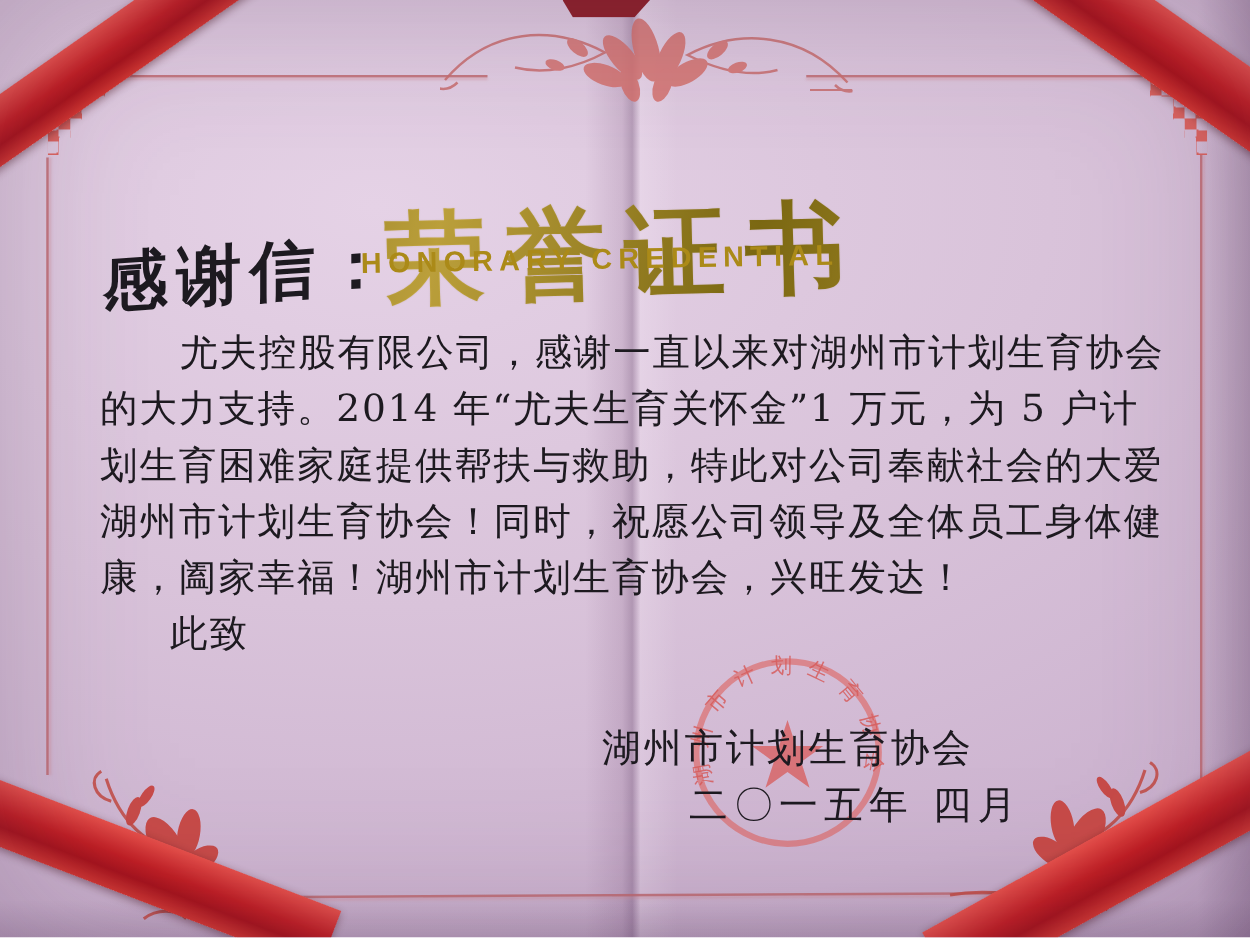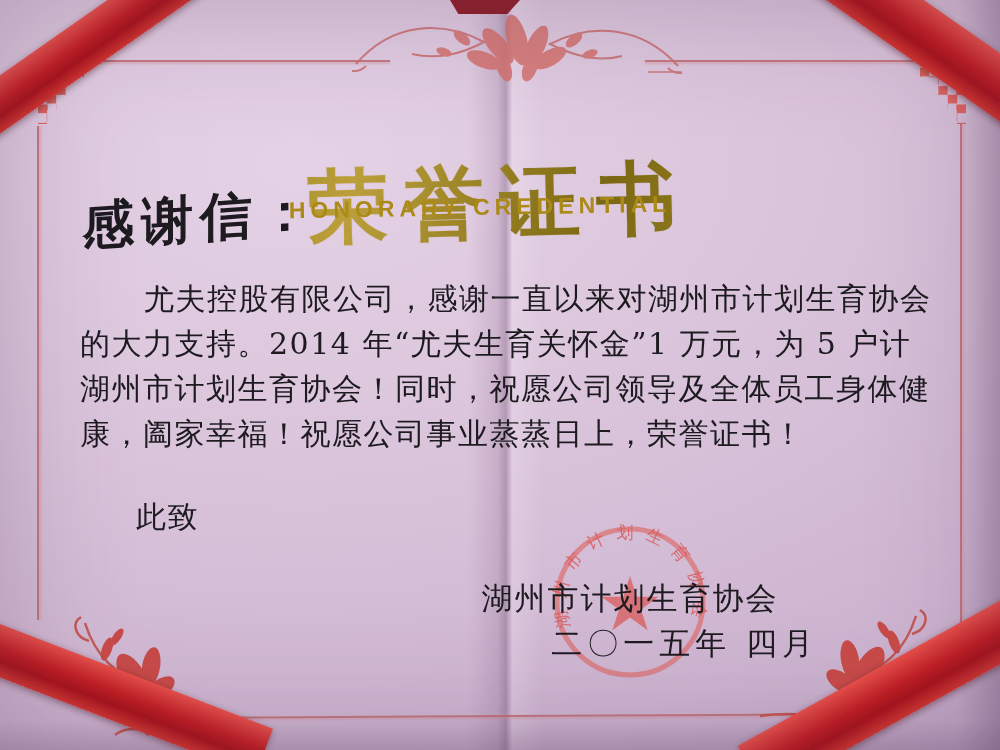--- a/index.html
+++ b/index.html
@@ -51,24 +51,24 @@
   
   .title{position:absolute;left:0;top:96px;width:1000px;text-align:center;z-index:4;
     font-size:80px;font-weight:bold;letter-spacing:16px;transform:rotate(-1.5deg);
     background:linear-gradient(105deg,#6b5c0e 5%,#d8b94c 35%,#7d6a12 60%,#c7a63a 85%);
     -webkit-background-clip:text;background-clip:text;color:transparent;text-shadow:0 0 1px rgba(120,100,20,0.3);}
   .subtitle{position:absolute;left:0;top:194px;width:960px;text-align:center;z-index:4;
     font-family:"Liberation Sans","DejaVu Sans",sans-serif;
     font-size:23px;font-weight:700;letter-spacing:5px;color:var(--gold,#ab8a18);transform:rotate(-1deg);}
   .salutation{position:absolute;left:82px;top:184px;z-index:5;color:var(--ink,#1d1a20);
     font-size:52px;font-weight:900;letter-spacing:7px;transform:rotate(-4deg) skewX(-4deg);}
-  .body-text{position:absolute;left:80px;top:276px;width:876px;z-index:5;color:var(--ink,#1d1a20);
+  .body-text{position:absolute;left:80px;top:260px;width:876px;z-index:5;color:var(--ink,#1d1a20);
     font-size:30px;line-height:45px;letter-spacing:1.5px;}
   .line-indent{text-indent:64px;}
-  .closing-indent{text-indent:56px;margin-top:38px;}
+  .closing-indent{text-indent:56px;}
   .signature{position:absolute;left:450px;top:578px;width:360px;text-align:center;z-index:5;
     color:var(--ink,#1d1a20);font-size:31px;letter-spacing:2px;}
   .date{position:absolute;left:458px;top:623px;width:360px;text-align:right;z-index:5;
     color:var(--ink,#1d1a20);font-size:31px;letter-spacing:5px;}
   .seal{position:absolute;left:538px;top:510px;width:185px;height:185px;z-index:4;}
 </style>
 </head>
 <body>
 
 <div class="page">
@@ -150,22 +150,23 @@
     </g>
   </svg>
 
   <h1 class="title">荣誉证书</h1>
   <div class="subtitle">HONORARY CREDENTIAL</div>
   <div class="salutation">感谢信：</div>
 
   <div class="body-text">
     <div class="line-indent">尤夫控股有限公司，感谢一直以来对湖州市计划生育协会</div>
     <div>的大力支持。2014 年“尤夫生育关怀金”1 万元，为 5 户计</div>
+    <div>划生育困难家庭提供帮扶与救助，特此对公司奉献社会的大爱</div>
     <div>湖州市计划生育协会！同时，祝愿公司领导及全体员工身体健</div>
-    <div>康，阖家幸福！祝愿公司事业蒸蒸日上，荣誉证书！</div>
+    <div>康，阖家幸福！湖州市计划生育协会，兴旺发达！</div>
     <div class="closing-indent">此致</div>
   </div>
 
   <svg class="seal" viewBox="0 0 185 185">
     <defs>
       <path id="sealArc" d="M 42,132 A 64,64 0 1 1 142,132" fill="none"></path>
     </defs>
     <circle cx="92" cy="92" r="73" fill="none" stroke="rgba(221,112,112,0.72)" stroke-width="5"></circle>
     <path transform="translate(92,96)" fill="rgba(216,95,95,0.78)" d="M0,-30 L6.76,-9.3 L28.53,-9.27 L10.94,3.55 L17.63,24.27 L0,11.5 L-17.63,24.27 L-10.94,3.55 L-28.53,-9.27 L-6.76,-9.3 Z"></path>
     <text font-size="17" fill="rgba(214,92,92,0.85)" letter-spacing="11" font-family="DejaVu Serif, serif">

